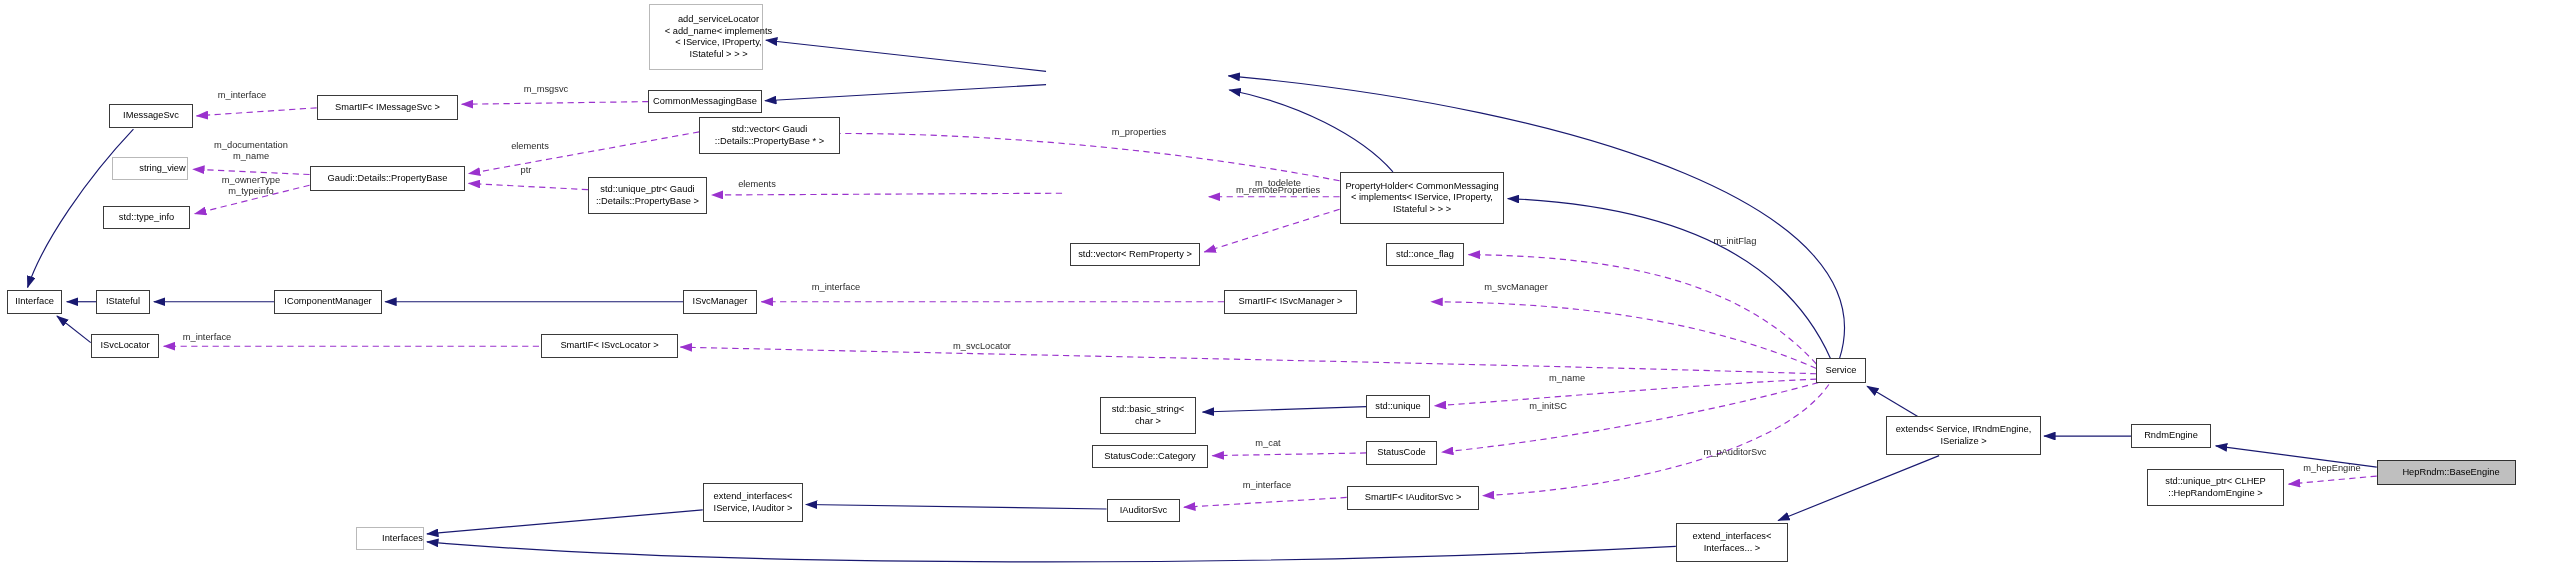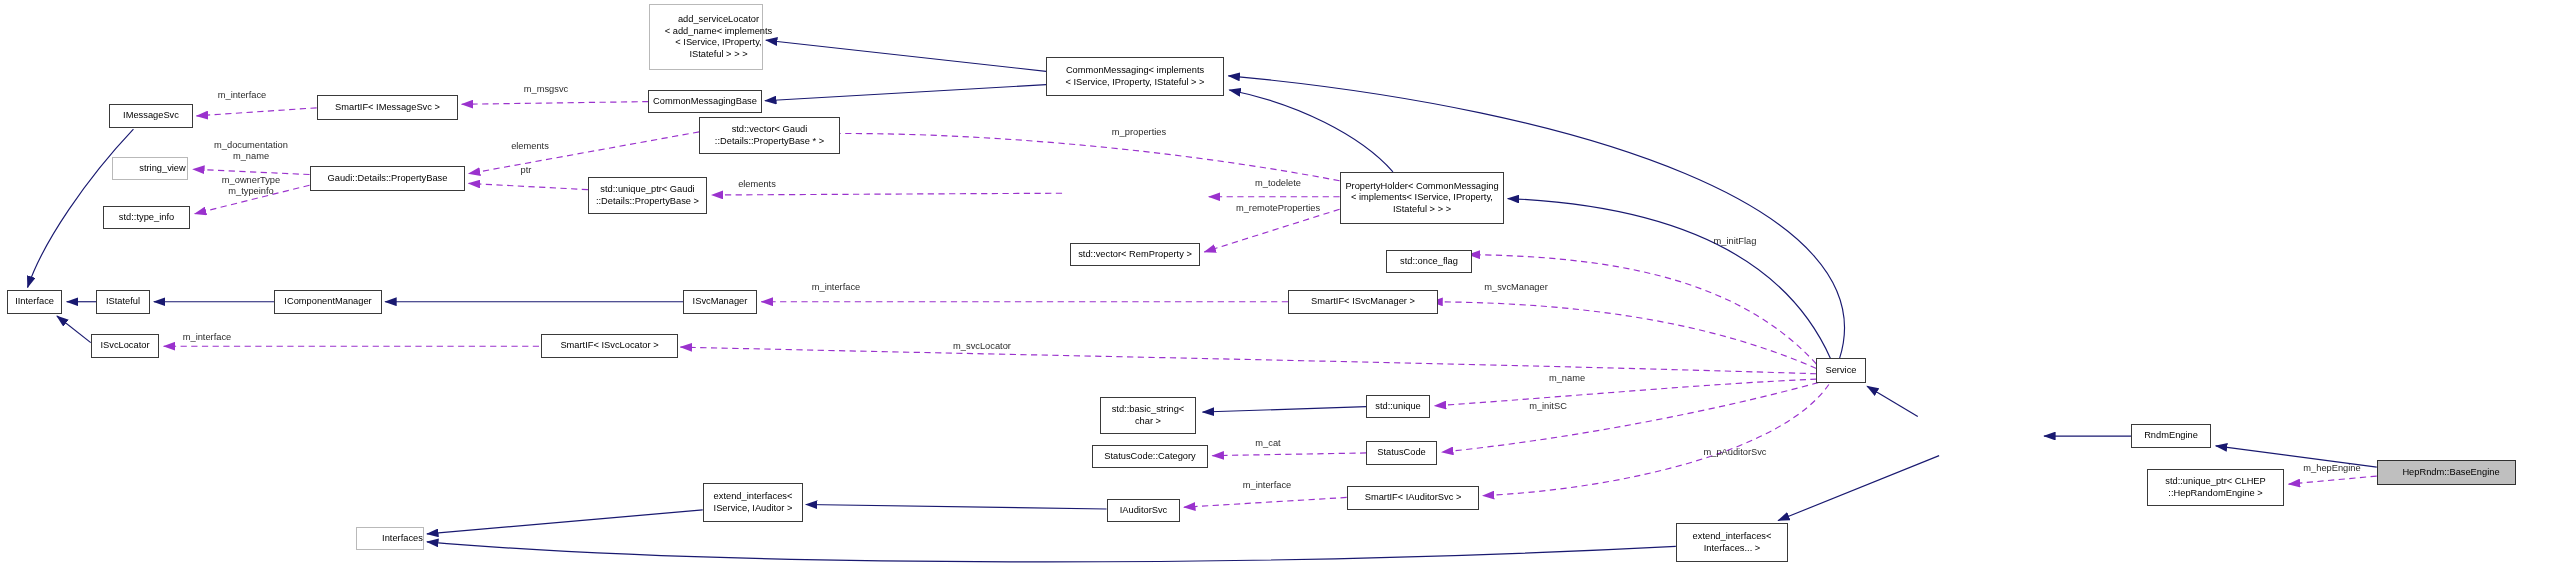--- a/index.html
+++ b/index.html
@@ -100,67 +100,67 @@
   <div class="node" style="left:109px;top:104px;width:84px;height:24px">IMessageSvc</div>
   <div class="node light" style="left:112px;top:157px;width:76px;height:23px">string_view</div>
   <div class="node" style="left:103px;top:206px;width:87px;height:23px">std::type_info</div>
   <div class="node" style="left:96px;top:290px;width:54px;height:24px">IStateful</div>
   <div class="node" style="left:91px;top:334px;width:68px;height:24px">ISvcLocator</div>
   <div class="node" style="left:317px;top:95px;width:141px;height:25px">SmartIF&lt; IMessageSvc &gt;</div>
   <div class="node" style="left:310px;top:166px;width:155px;height:25px">Gaudi::Details::PropertyBase</div>
   <div class="node" style="left:274px;top:290px;width:108px;height:24px">IComponentManager</div>
   <div class="node" style="left:541px;top:334px;width:137px;height:24px">SmartIF&lt; ISvcLocator &gt;</div>
   <div class="node" style="left:683px;top:290px;width:74px;height:24px">ISvcManager</div>
-  <div class="node" style="left:1288px;top:290px;width:150px;height:24px">SmartIF&lt; ISvcManager &gt;</div>
+  <div class="node" style="left:1224px;top:290px;width:133px;height:24px">SmartIF&lt; ISvcManager &gt;</div>
   <div class="node light" style="left:649px;top:4.4px;width:114px;height:66px">add_serviceLocator
 &lt; add_name&lt; implements
 &lt; IService, IProperty,
 IStateful &gt; &gt; &gt;</div>
   <div class="node" style="left:648px;top:90px;width:114px;height:23px">CommonMessagingBase</div>
-  <div class="node" style="left:1046px;top:57px;width:178px;height:39px">CommonMessaging&lt; implements
-&lt; IService, IProperty, IStateful &gt; &gt;</div>
   <div class="node" style="left:699px;top:117px;width:141px;height:37px">std::vector&lt; Gaudi
 ::Details::PropertyBase * &gt;</div>
   <div class="node" style="left:588px;top:177px;width:119px;height:37px">std::unique_ptr&lt; Gaudi
 ::Details::PropertyBase &gt;</div>
   <div class="node" style="left:1070px;top:243px;width:130px;height:23px">std::vector&lt; RemProperty &gt;</div>
   <div class="node" style="left:1340px;top:172px;width:164px;height:52px">PropertyHolder&lt; CommonMessaging
 &lt; implements&lt; IService, IProperty,
 IStateful &gt; &gt; &gt;</div>
-  <div class="node" style="left:1386px;top:250px;width:86px;height:23px">std::once_flag</div>
+  <div class="node" style="left:1386px;top:243px;width:78px;height:23px">std::once_flag</div>
   <div class="node" style="left:1816px;top:358px;width:50px;height:25px">Service</div>
   <div class="node" style="left:1100px;top:397px;width:96px;height:37px">std::basic_string&lt;
 char &gt;</div>
   <div class="node" style="left:1366px;top:395px;width:64px;height:23px">std::unique</div>
   <div class="node" style="left:1092px;top:445px;width:116px;height:23px">StatusCode::Category</div>
   <div class="node" style="left:1366px;top:441px;width:71px;height:24px">StatusCode</div>
   <div class="node light" style="left:356px;top:527px;width:68px;height:23px">Interfaces</div>
   <div class="node" style="left:703px;top:483px;width:100px;height:39px">extend_interfaces&lt;
 IService, IAuditor &gt;</div>
   <div class="node" style="left:1107px;top:499px;width:73px;height:23px">IAuditorSvc</div>
   <div class="node" style="left:1347px;top:486px;width:132px;height:24px">SmartIF&lt; IAuditorSvc &gt;</div>
   <div class="node" style="left:1676px;top:523px;width:112px;height:39px">extend_interfaces&lt;
 Interfaces... &gt;</div>
+  <div class="node" style="left:1886px;top:416px;width:155px;height:39px">extends&lt; Service, IRndmEngine,
+ISerialize &gt;</div>
   <div class="node" style="left:2131px;top:424px;width:80px;height:24px">RndmEngine</div>
   <div class="node" style="left:2147px;top:469px;width:137px;height:37px">std::unique_ptr&lt; CLHEP
 ::HepRandomEngine &gt;</div>
   <div class="node highlight" style="left:2377px;top:460px;width:139px;height:25px">HepRndm::BaseEngine</div>
 
   <div class="elabel" style="left:242px;top:90px">m_interface</div>
   <div class="elabel" style="left:546px;top:84px">m_msgsvc</div>
   <div class="elabel" style="left:251px;top:140px">m_documentation
 m_name</div>
   <div class="elabel" style="left:251px;top:175px">m_ownerType
 m_typeinfo</div>
   <div class="elabel" style="left:530px;top:141px">elements</div>
   <div class="elabel" style="left:526px;top:165px">ptr</div>
   <div class="elabel" style="left:757px;top:179px">elements</div>
   <div class="elabel" style="left:1139px;top:127px">m_properties</div>
   <div class="elabel" style="left:1278px;top:178px">m_todelete</div>
-  <div class="elabel" style="left:1278px;top:203px">m_remoteProperties</div>
+  <div class="elabel" style="left:1278px;top:185px">m_remoteProperties</div>
   <div class="elabel" style="left:1735px;top:236px">m_initFlag</div>
   <div class="elabel" style="left:1516px;top:282px">m_svcManager</div>
   <div class="elabel" style="left:836px;top:282px">m_interface</div>
   <div class="elabel" style="left:982px;top:341px">m_svcLocator</div>
   <div class="elabel" style="left:207px;top:332px">m_interface</div>
   <div class="elabel" style="left:1567px;top:373px">m_name</div>
   <div class="elabel" style="left:1548px;top:401px">m_initSC</div>
   <div class="elabel" style="left:1268px;top:438px">m_cat</div>
   <div class="elabel" style="left:1735px;top:447px">m_pAuditorSvc</div>
   <div class="elabel" style="left:1267px;top:480px">m_interface</div>

